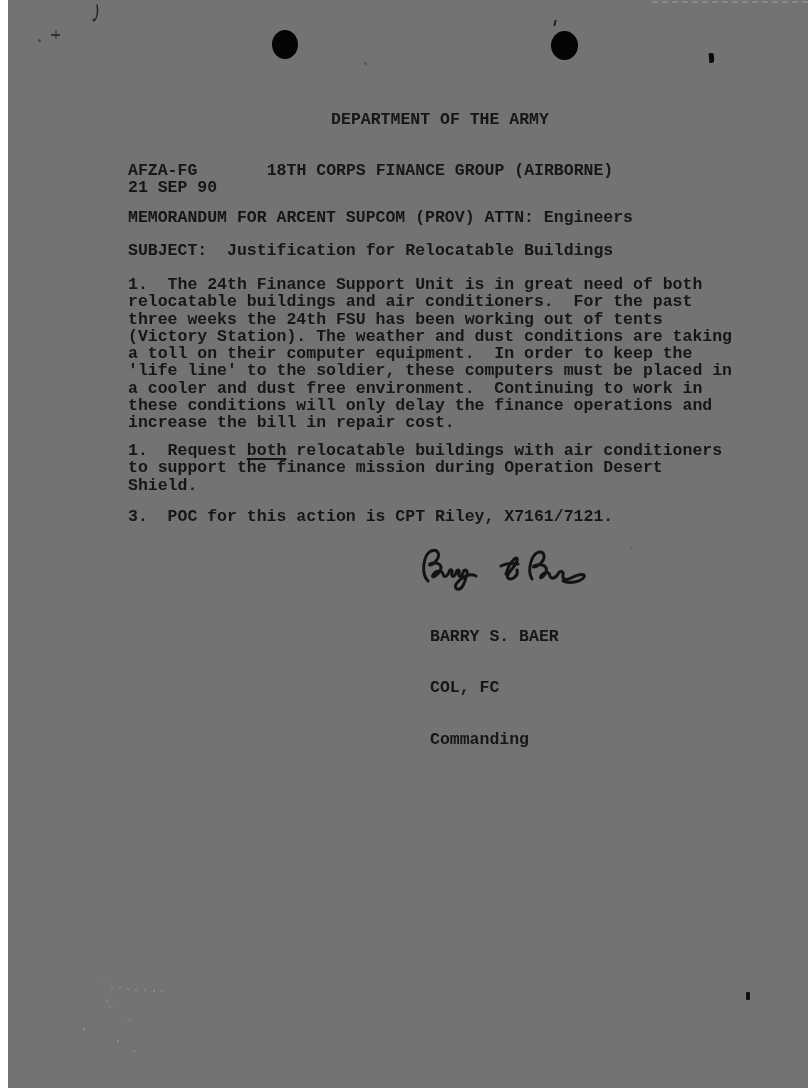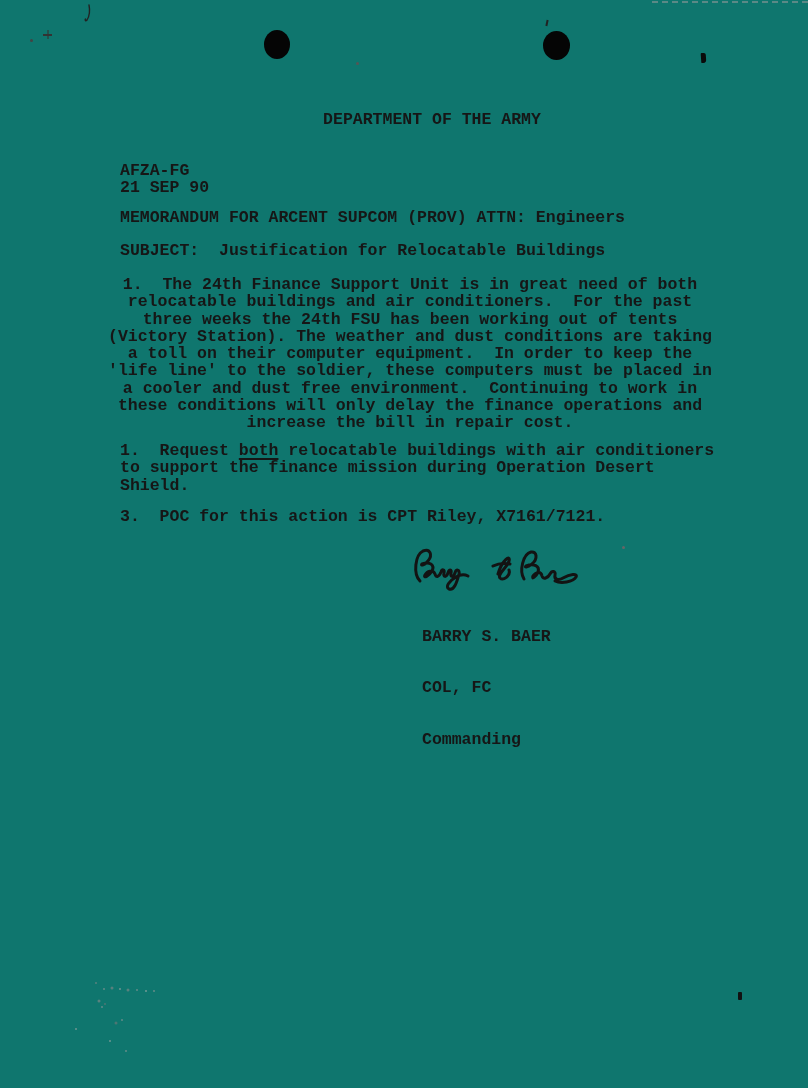--- a/index.html
+++ b/index.html
@@ -11,21 +11,22 @@
     width: 808px;
     height: 1088px;
     position: relative;
     overflow: hidden;
     font-family: "Liberation Mono", "DejaVu Sans Mono", monospace;
     color: #161616;
   }
   .page {
     position: absolute;
     inset: 0;
-    background: #0f766e;
+    background: #737373;
+    margin-left: 8px;
   }
   .typed {
     position: absolute;
     font-family: "Liberation Mono", "DejaVu Sans Mono", monospace;
     font-size: 16.5px;
     line-height: 17.3px;
     font-weight: 600;
     color: #161616;
     white-space: pre;
     letter-spacing: 0px;
@@ -39,21 +40,21 @@
   .ref-row {
     left: 120px;
     top: 162px;
     width: 598px;
     display: flex;
     justify-content: space-between;
     flex-direction: column;
   }
   .memo-line   { left: 120px; top: 209px; }
   .subject-line{ left: 120px; top: 242px; }
-  .para-1      { left: 108px; top: 276px; text-align: center; }
+  .para-1      { left: 120px; top: 276px; }
   .para-2      { left: 120px; top: 442px; }
   .para-3      { left: 120px; top: 508px; }
   .sig-block   { left: 422px; top: 593px; }
   .u {
     text-decoration: underline;
     text-decoration-thickness: 2px;
     text-underline-offset: 3px;
   }
   
   .hole-punch {
@@ -165,20 +166,21 @@
   <div class="mark-plus"></div>
   <div class="mark-dot"></div>
   <div class="mark-apos"></div>
   <div class="speck-a"></div>
   <div class="speck-b"></div>
   <div class="smudge"></div>
   <div class="mark-br"></div>
 
   <div class="typed header-block">
     <div>DEPARTMENT OF THE ARMY</div>
+    <div>18TH CORPS FINANCE GROUP (AIRBORNE)</div>
   </div>
 
   <div class="typed ref-row">
     <span>AFZA-FG</span>
     <span>21 SEP 90</span>
   </div>
 
   <div class="typed memo-line">MEMORANDUM FOR ARCENT SUPCOM (PROV) ATTN: Engineers</div>
 
   <div class="typed subject-line">SUBJECT:  Justification for Relocatable Buildings</div>

